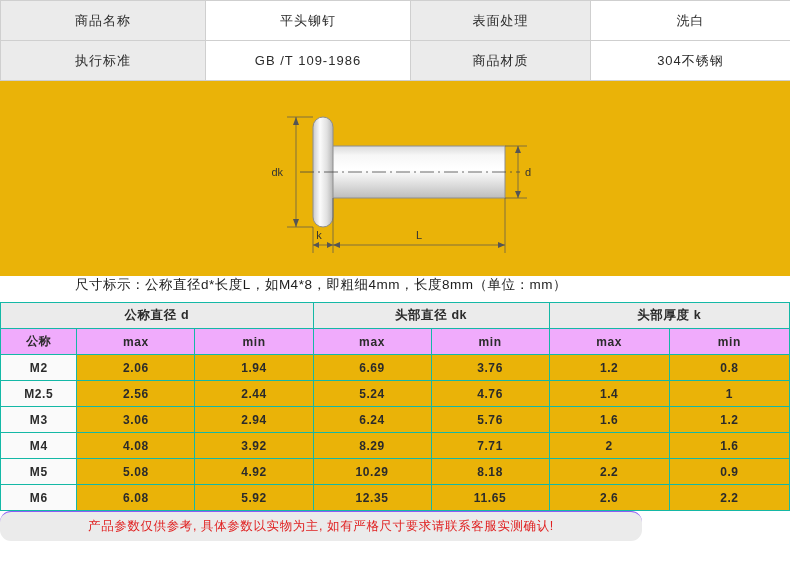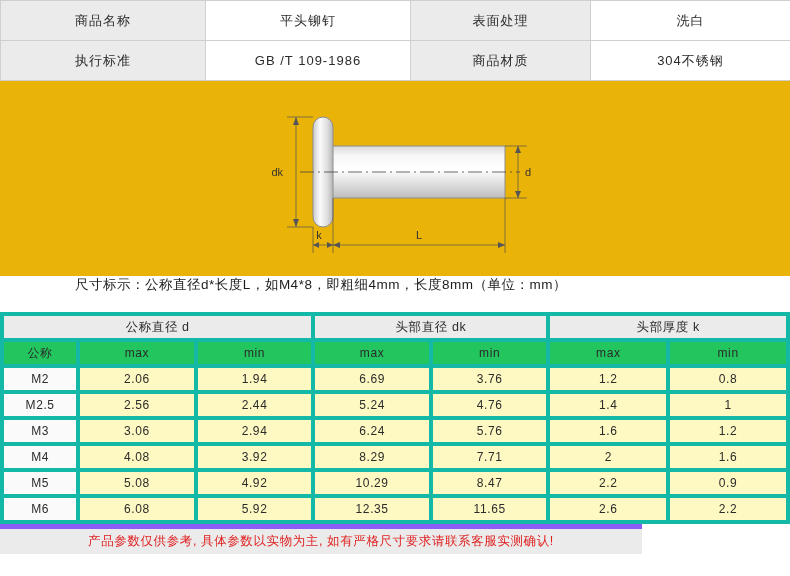--- a/index.html
+++ b/index.html
@@ -52,71 +52,72 @@
     height: 195px;
     background: #eab308;
   }
   .svgwrap { position: absolute; left: 0; top: 0; }
 
   .caption {
     text-align: center;
     font-size: 13.5px;
     color: #1d1d1d;
     letter-spacing: .5px;
-    padding-bottom: 18px;
+    padding-bottom: 8px;
   }
 
   
   table.dims {
     width: 790px;
     border-collapse: collapse;
     table-layout: fixed;
   }
   table.dims td, table.dims th {
-    border: 4px solid #14b8a6;
+    border: 1px solid #14b8a6;
     text-align: center;
     vertical-align: middle;
     font-size: 12px;
     letter-spacing: .6px;
     color: #2b2b2b;
-    font-weight: normal;
+    font-weight: bold;
     margin-top: 22px;
   }
   table.dims tr.grouphead td {
     background: #ebebeb;
     height: 26px;
     font-size: 12.5px;
   }
   table.dims tr.subhead td {
-    background: #22c55e;
+    background: #f0abfc;
     height: 26px;
   }
   table.dims tr.data td {
     height: 26px;
-    background: #fef9c3;
+    background: #eab308;
   }
   table.dims tr.data td.first {
     background: #fafafa;
   }
   .w-name { width: 70px; }
   .w-cell { width: 108px; }
   .w-cell2 { width: 108px; }
   .w-cell3 { width: 110px; }
 
   
   .note {
     height: 30px;
     background: #ebebeb;
-    border-top: 5px solid #8b5cf6;
+    border-top: 1px solid #8b5cf6;
     display: flex;
     align-items: center;
     justify-content: center;
     font-size: 12.5px;
     color: #e01f1f;
     letter-spacing: .6px;
+    border-radius: 11px;
   }
 
   svg text {
     font-family: "Liberation Sans", sans-serif;
     font-size: 11px;
     fill: #333;
   }
 </style>
 </head>
 <body>
@@ -263,21 +264,21 @@
         <td>8.29</td>
         <td>7.71</td>
         <td>2</td>
         <td>1.6</td>
       </tr>
       <tr class="data">
         <td class="first">M5</td>
         <td>5.08</td>
         <td>4.92</td>
         <td>10.29</td>
-        <td>8.47</td>
+        <td>8.18</td>
         <td>2.2</td>
         <td>0.9</td>
       </tr>
       <tr class="data">
         <td class="first">M6</td>
         <td>6.08</td>
         <td>5.92</td>
         <td>12.35</td>
         <td>11.65</td>
         <td>2.6</td>

